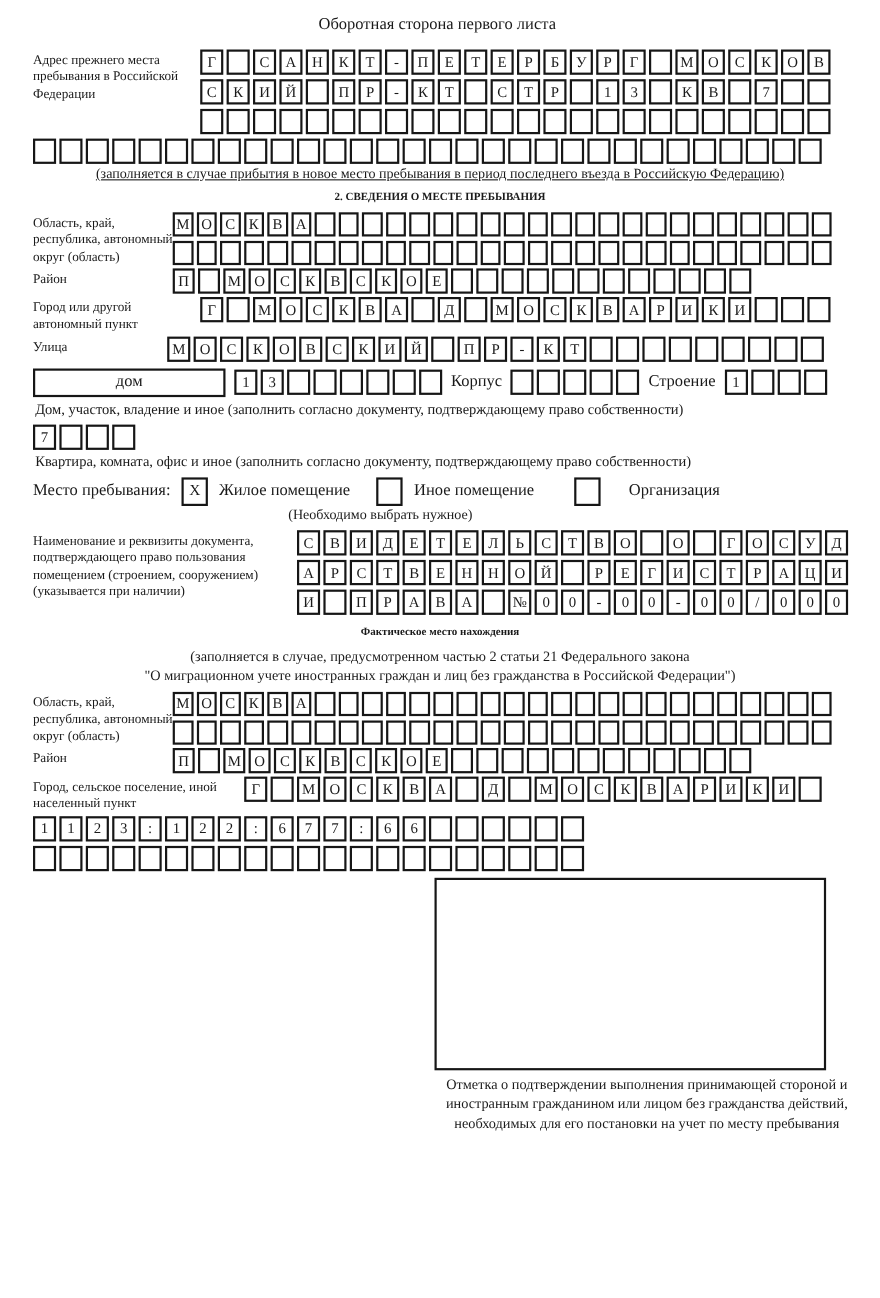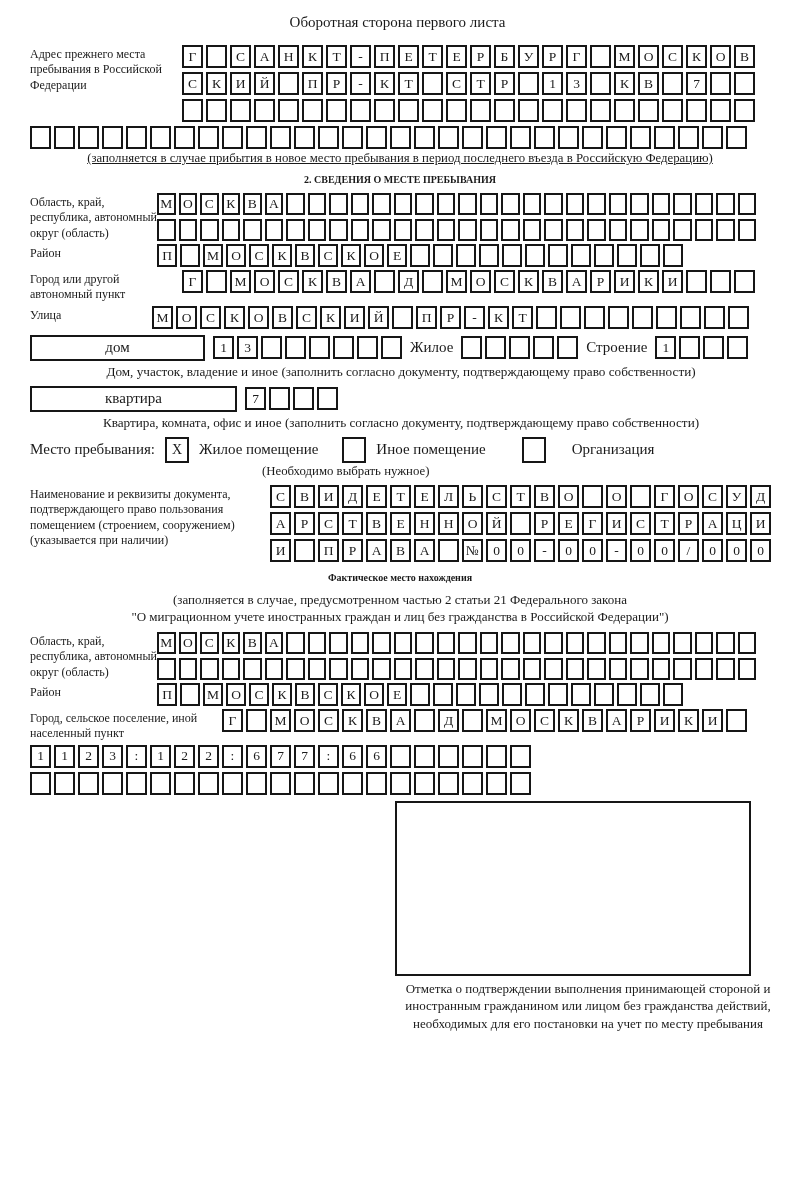--- a/index.html
+++ b/index.html
@@ -23,21 +23,21 @@
     width:21px; height:23px; flex-shrink:0;
     border:2px solid #161616; background:#fff;
     display:flex; align-items:center; justify-content:center;
     font-size:13.5px; line-height:1;
   }
   .cells.sm .cell { width:18.5px; height:22px; }
   .cells.md .cell { width:20px; }
 
   .fullrow { margin:4px 0 2px 0; }
   .note { font-size:12.8px; text-align:center; margin:2px 0 8px 0;text-decoration:underline; }
-  .note-left { font-size:13.2px; text-align:center; margin:3px 0 6px 2px; }
+  .note-left { font-size:13.2px; text-align:left; margin:3px 0 6px 2px; }
   .sect-title { text-align:center; font-weight:bold; font-size:10px; margin:6px 0 8px 0; }
 
   .boxfield {
     border:2px solid #161616; height:26px; display:flex;
     align-items:center; justify-content:center; font-size:15px;
   }
   .house-line { display:flex; align-items:center; gap:8px; margin-bottom:2px; }
   .inline-label { font-size:15px; white-space:nowrap; }
 
   .chk-line { display:flex; align-items:center; gap:10px; margin:4px 0 1px 0; }
@@ -337,40 +337,39 @@
   <div class="cells">
       <span class="cell">1</span>
       <span class="cell">3</span>
       <span class="cell"></span>
       <span class="cell"></span>
       <span class="cell"></span>
       <span class="cell"></span>
       <span class="cell"></span>
       <span class="cell"></span>
     </div>
-  <span class="inline-label">Жилое</span>
+  <span class="inline-label">Корпус</span>
   <div class="cells">
       <span class="cell"></span>
       <span class="cell"></span>
       <span class="cell"></span>
       <span class="cell"></span>
       <span class="cell"></span>
     </div>
   <span class="inline-label">Строение</span>
   <div class="cells">
       <span class="cell">1</span>
       <span class="cell"></span>
       <span class="cell"></span>
       <span class="cell"></span>
     </div>
 </div>
 <div class="note-left">Дом, участок, владение и иное (заполнить согласно документу, подтверждающему право собственности)</div>
 
 <div class="house-line">
-  <div class="boxfield" style="width:207px">квартира</div>
   <div class="cells">
       <span class="cell">7</span>
       <span class="cell"></span>
       <span class="cell"></span>
       <span class="cell"></span>
     </div>
 </div>
 <div class="note-left">Квартира, комната, офис и иное (заполнить согласно документу, подтверждающему право собственности)</div>
 
 <div class="chk-line">

